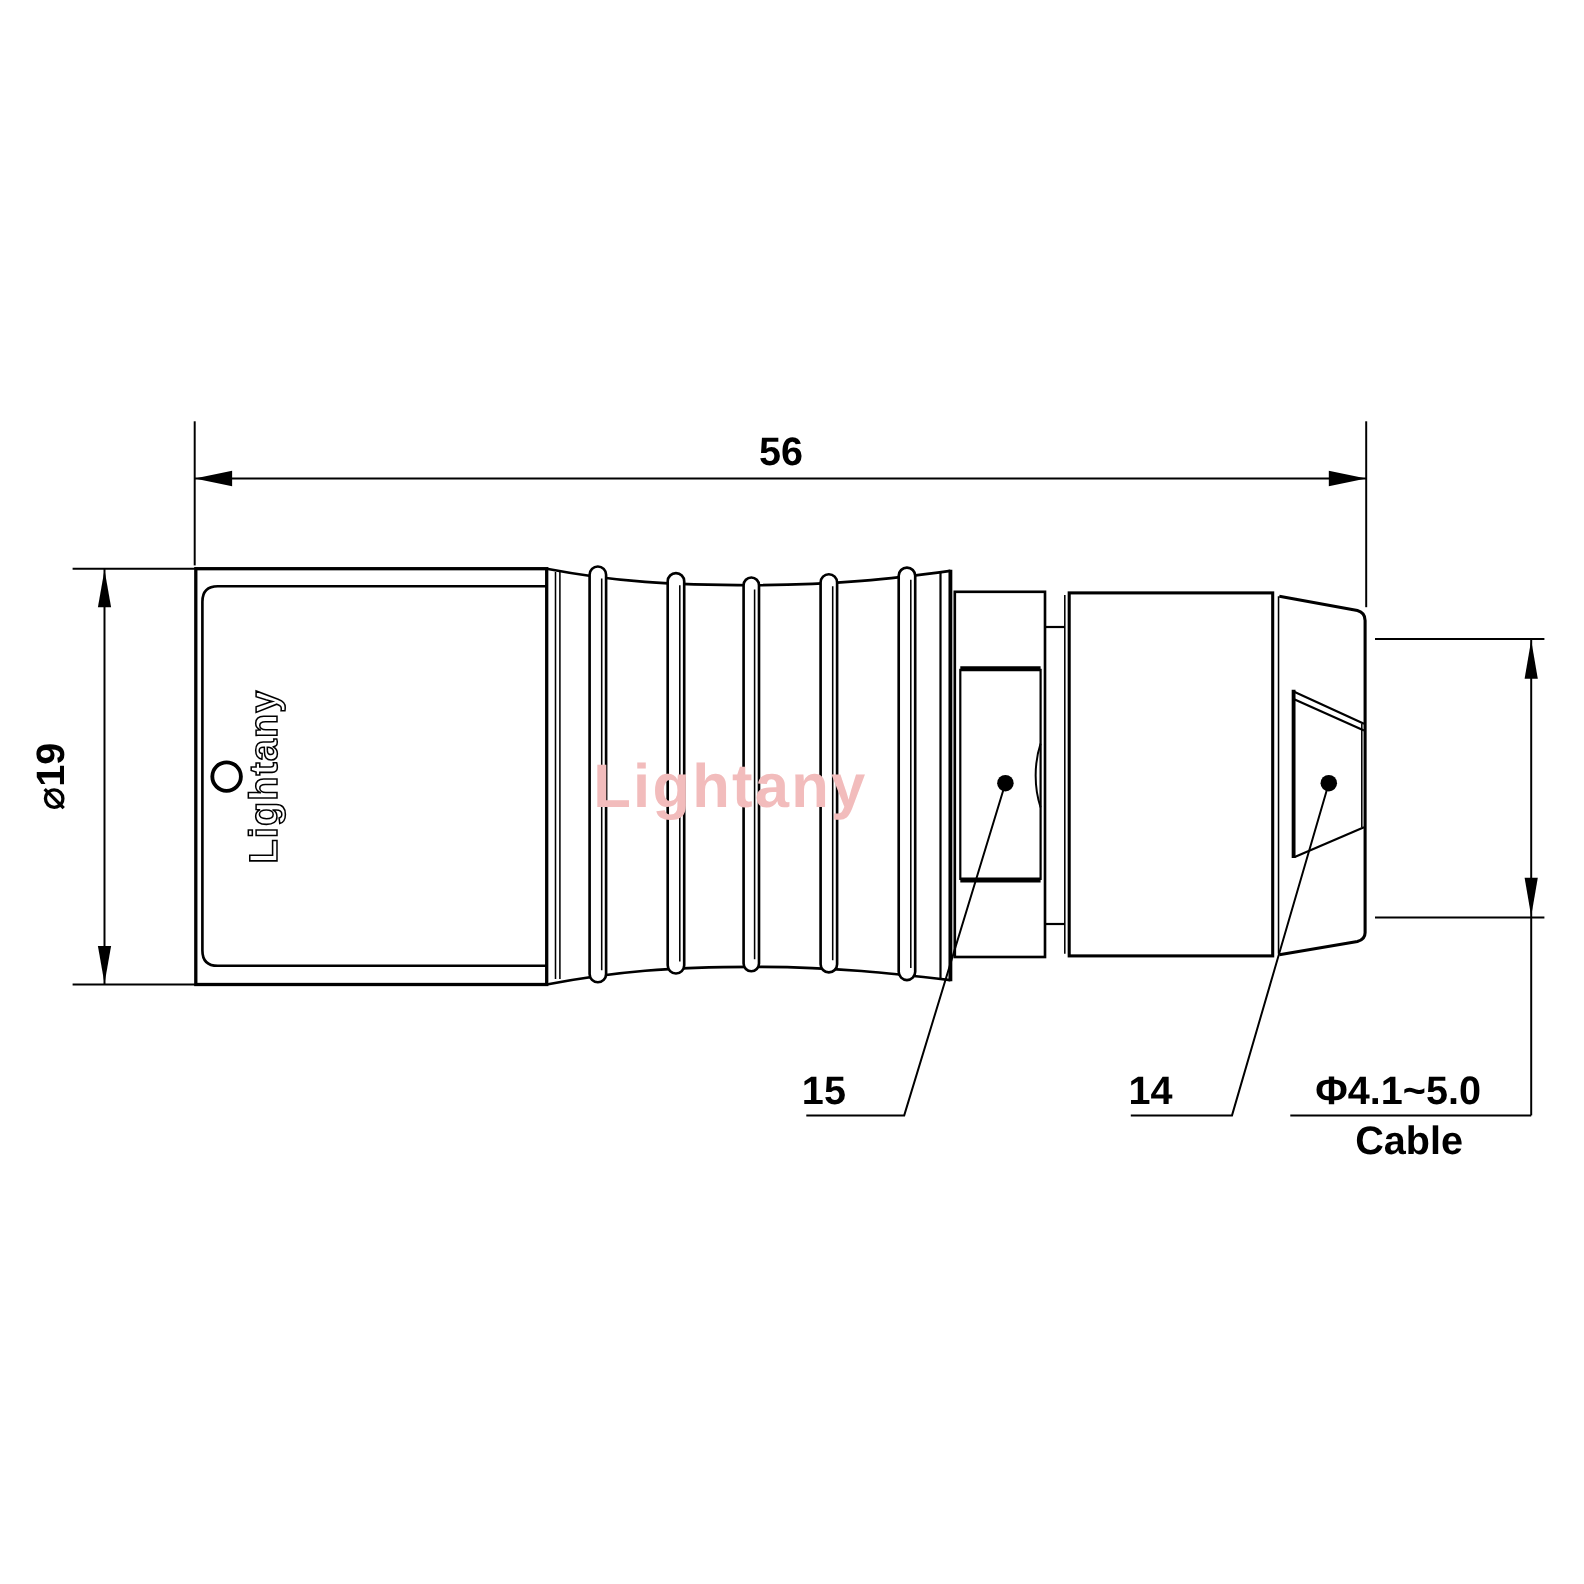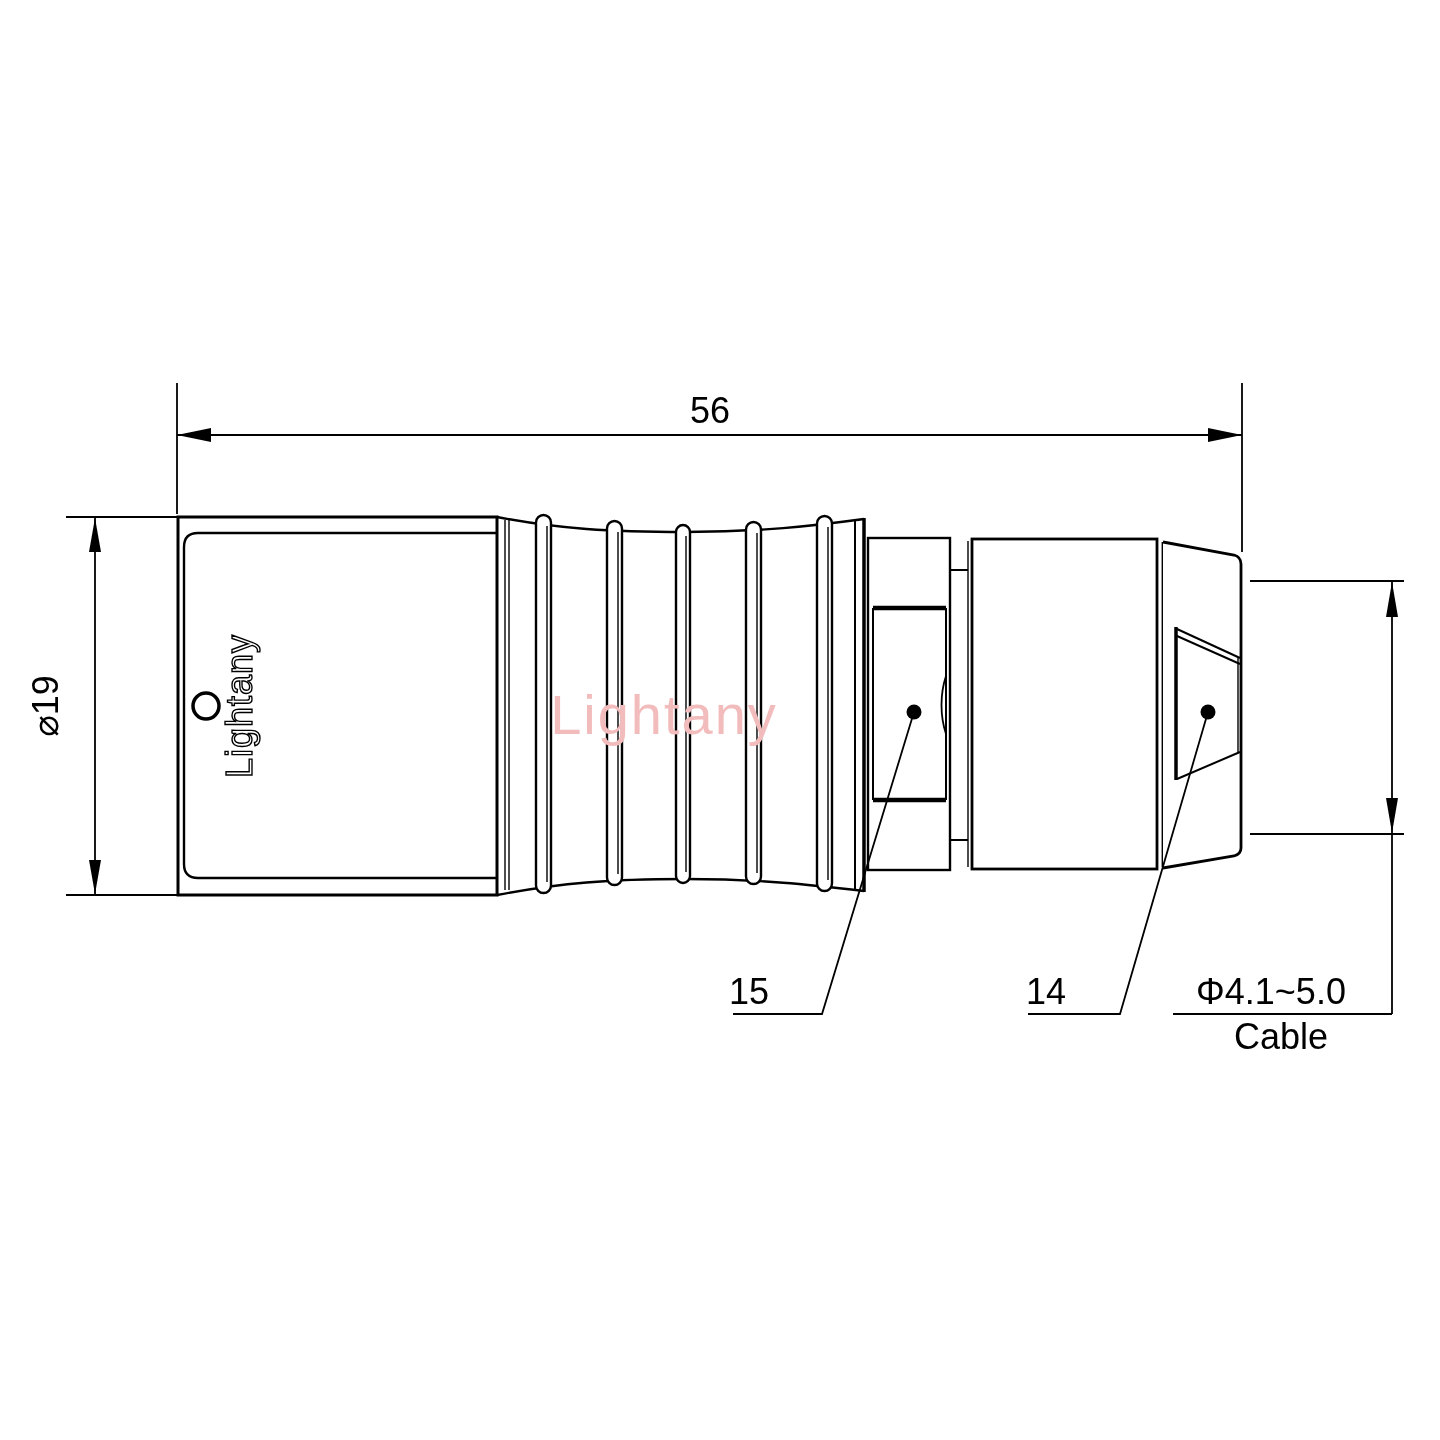--- a/index.html
+++ b/index.html
@@ -5,20 +5,21 @@
   :root{
     --color-line:#000000;
     --color-background:#ffffff;
     --color-watermark:#f2bcbc;
   }
   html,body{margin:0;padding:0;background:#fff;}
   .page{
     width:1440px;height:1440px;position:relative;
     background:var(--color-background);
     font-family:"Liberation Sans","DejaVu Sans",sans-serif;
+    font-weight:bold;
   }
   svg{display:block;}
   
   .ln{stroke:var(--color-line);fill:none;stroke-linecap:butt;stroke-linejoin:miter;}
   .s14{stroke-width:1.4}
   .s18{stroke-width:1.8}
   .s2{stroke-width:2}
   .s24{stroke-width:2.4}
   .s28{stroke-width:2.8}
   .s3{stroke-width:3}

